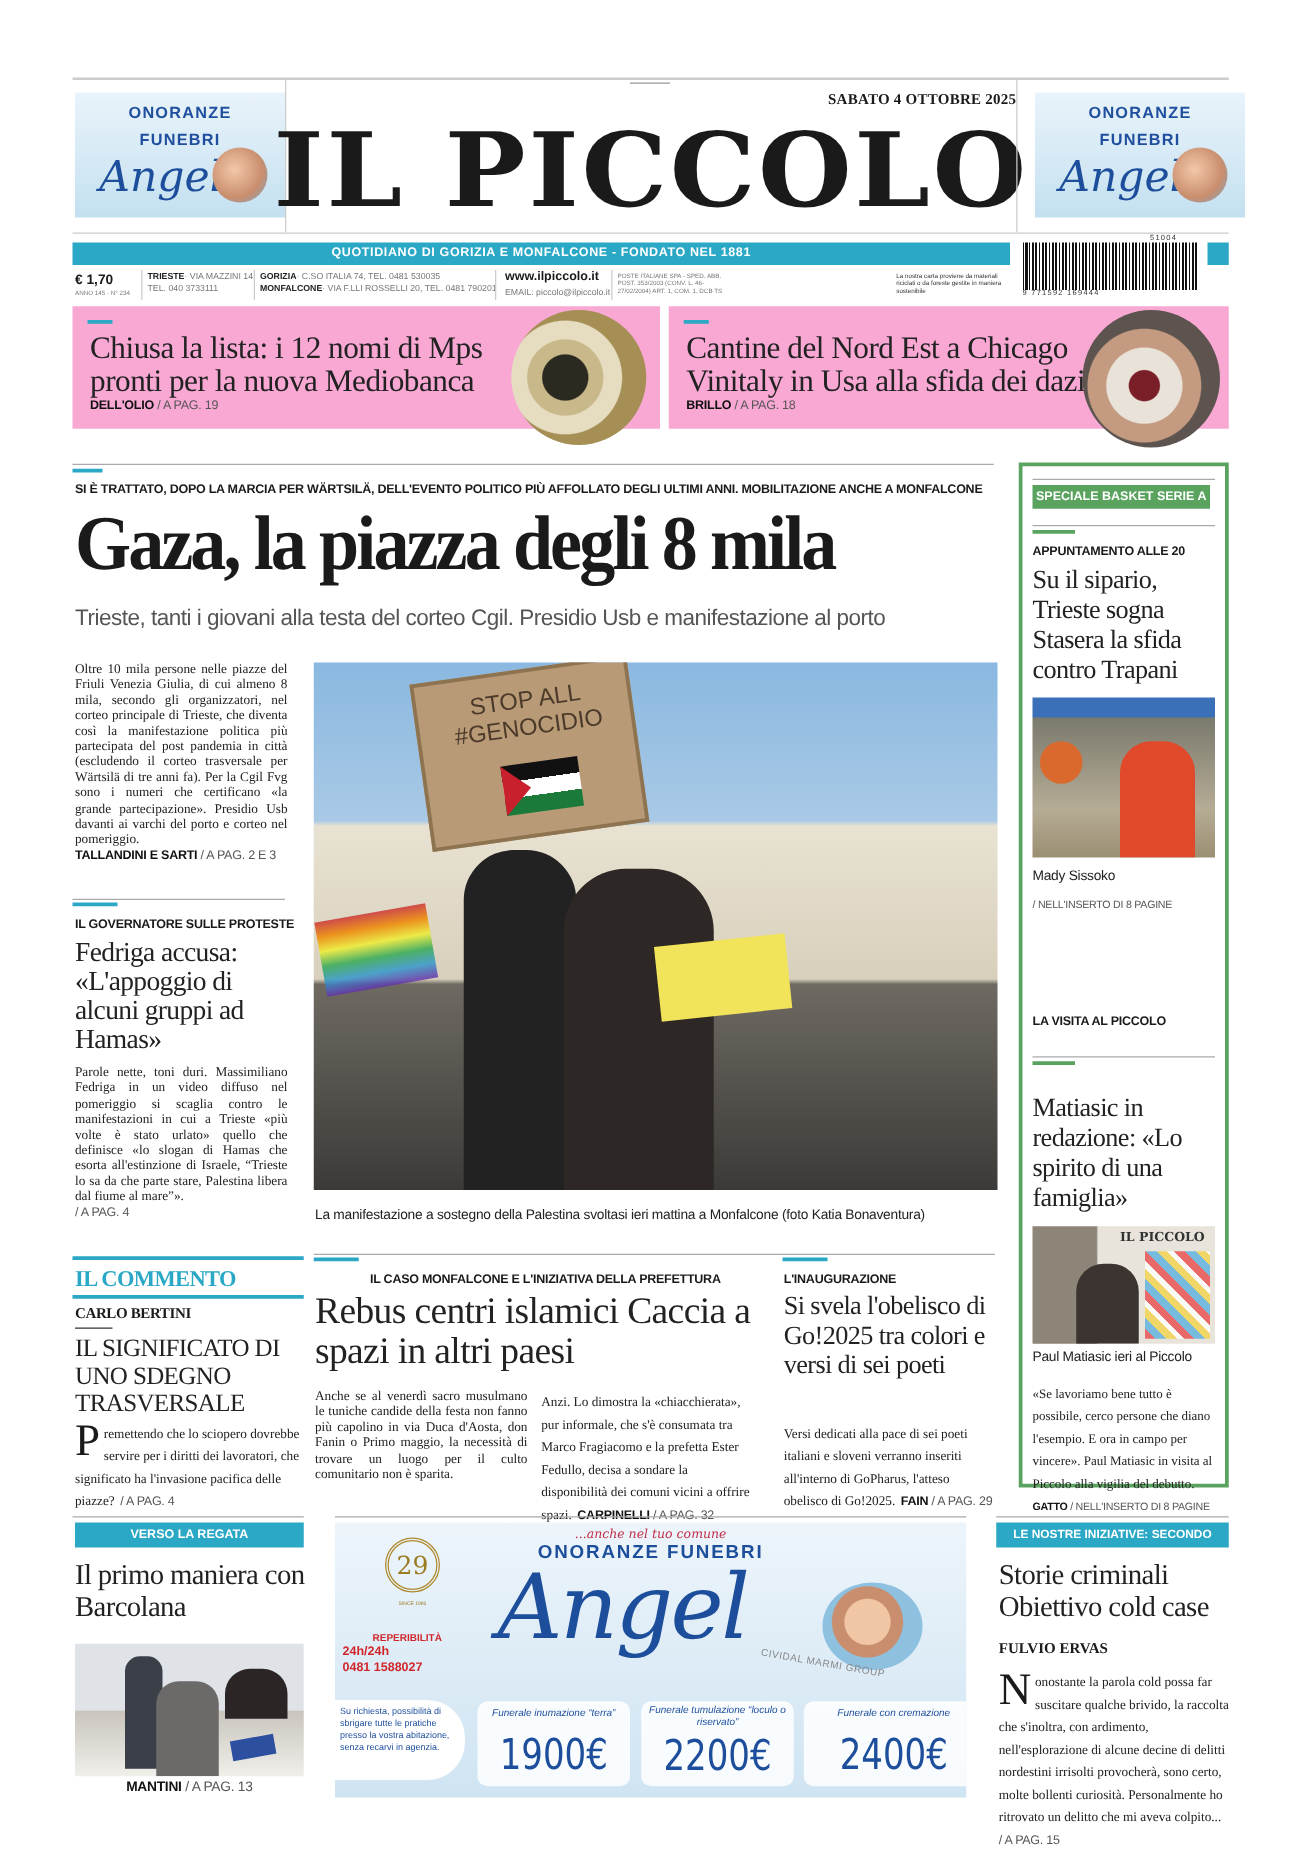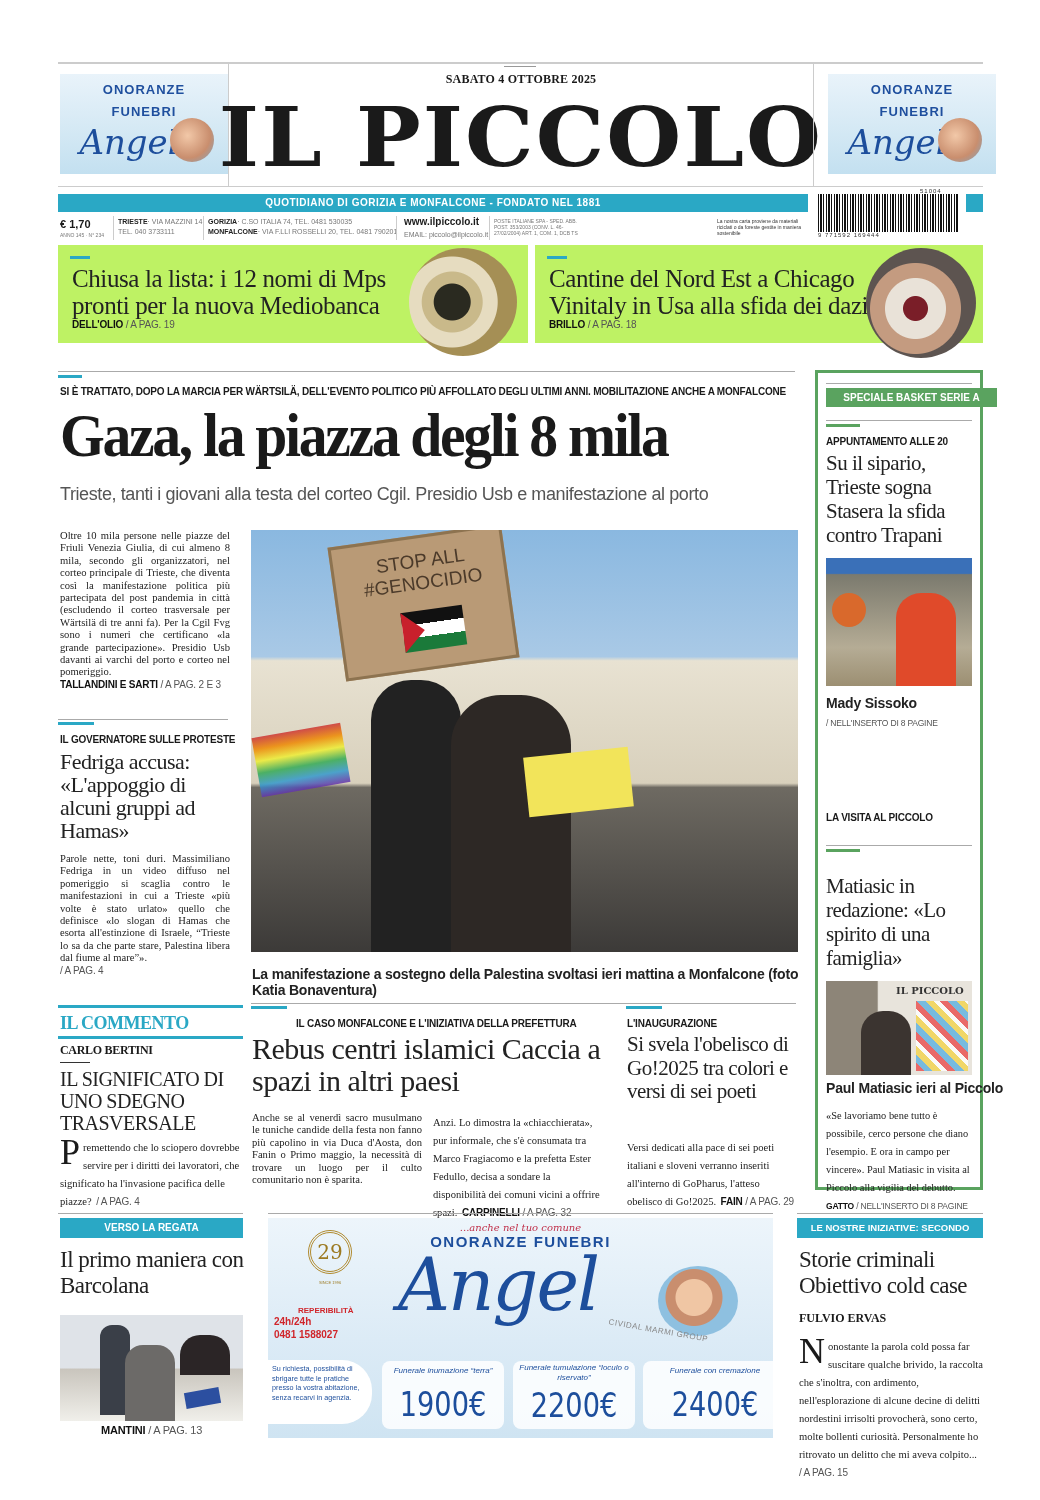--- a/index.html
+++ b/index.html
@@ -18,33 +18,33 @@
 .ad-box .cherub{position:absolute;right:14px;bottom:12px;width:44px;height:44px;border-radius:50%;background:radial-gradient(circle at 40% 40%,#f2c8a8,#c98e6e 60%,#7aa7c8 100%);}
 .date{font-family:"Liberation Serif",serif;font-size:12px;font-weight:bold;text-align:center;letter-spacing:0.2px;}
 .logo{font-family:"DejaVu Serif",serif;font-weight:bold;font-size:82px;letter-spacing:2px;text-align:center;line-height:82px;transform:scaleX(1.05);}
 .tagline-bar{left:58px;top:194px;width:750px;height:18px;background:#2aa8c5;color:#fff;font-size:10px;font-weight:bold;text-align:center;line-height:18px;letter-spacing:0.5px;}
 .tagline-bar2{left:966px;top:194px;width:17px;height:18px;background:#2aa8c5;}
 .barcode{left:818px;top:194px;width:140px;height:38px;background:repeating-linear-gradient(90deg,#111 0 1px,#fff 1px 2px,#111 2px 4px,#fff 4px 5px,#111 5px 6px,#fff 6px 8px);}
 .barcode-num{font-size:6px;color:#333;letter-spacing:1px;}
 .info{font-size:7px;color:#777;line-height:10px;}
 .info b{color:#222;font-weight:bold;}
 
-.teaser{top:245px;height:98px;background:#bef264;}
+.teaser{top:245px;height:98px;background:#f9a8d4;}
 .teaser .h{font-family:"Liberation Serif",serif;font-size:25px;line-height:27px;color:#222;letter-spacing:-0.4px;}
 .byline{font-size:10px;color:#555;letter-spacing:-0.2px;}
 .byline b{color:#111;}
 .circ{border-radius:50%;overflow:hidden;}
 
 .kicker{font-size:10.5px;font-weight:bold;letter-spacing:-0.2px;text-transform:uppercase;}
 .main-h{font-family:"Liberation Serif",serif;font-weight:bold;font-size:62px;letter-spacing:-2.5px;line-height:62px;transform:scaleX(0.93);transform-origin:left;}
 .sub{font-size:18px;color:#555;letter-spacing:-0.4px;font-weight:300;}
 .body{font-family:"Liberation Serif",serif;font-size:10.6px;line-height:12.4px;text-align:justify;color:#222;}
 .sec-h{font-family:"Liberation Serif",serif;font-size:22px;line-height:23px;color:#222;letter-spacing:-0.5px;}
 .photo{overflow:hidden;}
-.caption{font-size:14px;font-weight:bold;letter-spacing:-0.2px;color:#222;}
+.caption{font-size:11px;font-weight:normal;letter-spacing:-0.2px;color:#222;}
 .green-box{left:815px;top:370px;width:168px;height:820px;border:3px solid #5aa35f;}
 .green-tag{background:#5aa35f;color:#fff;font-size:10px;font-weight:bold;text-align:center;height:19px;line-height:19px;}
 .green-bar{width:32px;height:3px;background:#5aa35f;}
 .cyan-tag{background:#2aa8c5;color:#fff;font-size:10px;font-weight:bold;text-align:center;height:20px;line-height:20px;}
 .dropcap{float:left;font-size:36px;line-height:30px;margin-right:3px;font-family:"Liberation Serif",serif;}
 
 .bigad{left:268px;top:1218px;width:505px;height:220px;background:linear-gradient(180deg,#edf5fb 0%,#dcebf6 55%,#cfe4f2 100%);overflow:hidden;}
 .price-card{background:rgba(255,255,255,0.85);border-radius:8px;text-align:center;}
 .price-card .lbl{font-size:8px;font-style:italic;font-weight:normal;color:#1d4e9c;line-height:10px;}
 .price-card .val{font-family:"DejaVu Sans",sans-serif;font-size:34px;color:#1d4e9c;line-height:40px;transform:scaleX(0.8);}
@@ -54,21 +54,21 @@
 
 <div class="abs mast-top"></div>
 <div class="abs ad-box" style="left:60px;top:74px;">
   <div class="t1">ONORANZE</div>
   <div class="t1">FUNEBRI</div>
   <div class="angel">Angel</div>
   <div class="cherub"></div>
 </div>
 <div class="abs vline" style="left:228px;top:64px;height:122px;"></div>
 <div class="abs" style="left:504px;top:66px;width:32px;height:1px;background:#999;"></div>
-<div class="abs date" style="left:229px;top:72px;width:584px;">SABATO 4 OTTOBRE 2025</div>
+<div class="abs date" style="left:229px;top:72px;width:584px;text-align:right;">SABATO 4 OTTOBRE 2025</div>
 <div class="abs logo" style="left:229px;top:96px;width:584px;">IL PICCOLO</div>
 <div class="abs vline" style="left:813px;top:64px;height:122px;"></div>
 <div class="abs ad-box" style="left:828px;top:74px;">
   <div class="t1">ONORANZE</div>
   <div class="t1">FUNEBRI</div>
   <div class="angel">Angel</div>
   <div class="cherub"></div>
 </div>
 <div class="abs mast-bot"></div>
 
@@ -139,21 +139,21 @@
 <div class="abs accent-bar" style="left:58px;top:722px;width:36px;"></div>
 <div class="abs kicker" style="left:60px;top:734px;font-size:10px;">IL GOVERNATORE SULLE PROTESTE</div>
 <div class="abs sec-h" style="left:60px;top:750px;width:168px;font-size:22px;line-height:23px;">Fedriga accusa: «L'appoggio di alcuni gruppi ad Hamas»</div>
 <div class="abs" style="left:60px;top:853px;width:170px;">
   <div class="body">Parole nette, toni duri. Massimiliano Fedriga in un video diffuso nel pomeriggio si scaglia contro le manifestazioni in cui a Trieste «più volte è stato urlato» quello che definisce «lo slogan di Hamas che esorta all'estinzione di Israele, “Trieste lo sa da che parte stare, Palestina libera dal fiume al mare”».</div>
   <div class="byline">/ A PAG. 4</div>
 </div>
 
 <div class="abs green-box"></div>
 <div class="abs rule" style="left:826px;top:383px;width:146px;"></div>
-<div class="abs green-tag" style="left:826px;top:388px;width:171px;">SPECIALE BASKET SERIE A</div>
+<div class="abs green-tag" style="left:826px;top:388px;width:142px;">SPECIALE BASKET SERIE A</div>
 <div class="abs rule" style="left:826px;top:420px;width:146px;"></div>
 <div class="abs green-bar" style="left:826px;top:424px;width:34px;"></div>
 <div class="abs kicker" style="left:826px;top:436px;font-size:10px;">APPUNTAMENTO ALLE 20</div>
 <div class="abs sec-h" style="left:826px;top:451px;width:150px;font-size:21px;line-height:24px;">Su il sipario, Trieste sogna Stasera la sfida contro Trapani</div>
 <div class="abs photo" style="left:826px;top:558px;width:146px;height:128px;background:linear-gradient(180deg,#3a70b8 0 12%,#7b7a6e 13%,#b5ac95 70%,#9c8f72 100%);">
   <div class="abs" style="left:6px;top:35px;width:34px;height:34px;border-radius:50%;background:#d9692c;"></div>
   <div class="abs" style="left:70px;top:35px;width:60px;height:93px;background:#e04a2a;border-radius:25px 25px 0 0;"></div>
 </div>
 <div class="abs caption" style="left:826px;top:695px;">Mady Sissoko</div>
 <div class="abs" style="left:826px;top:718px;width:148px;">

